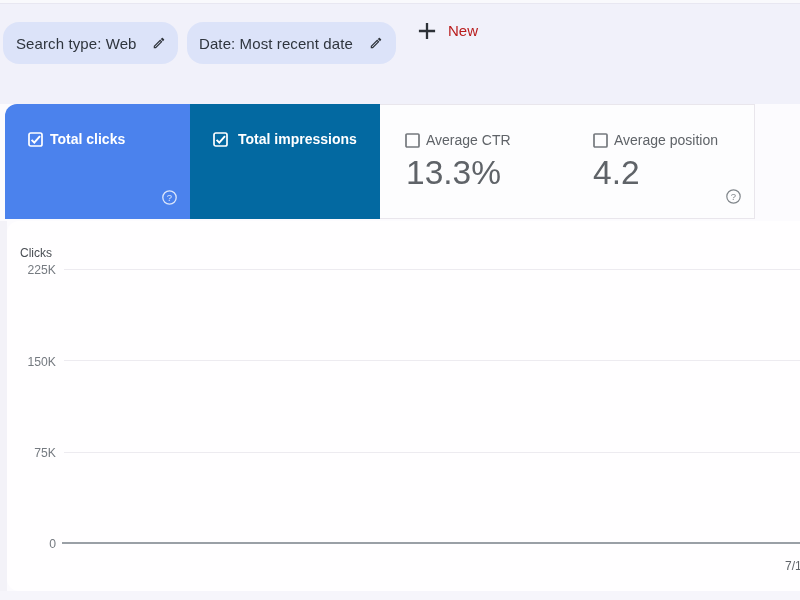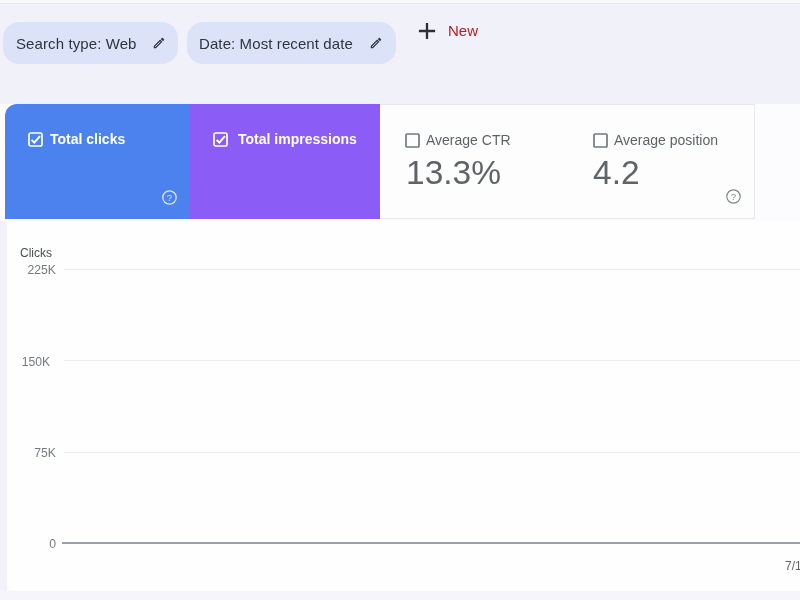--- a/index.html
+++ b/index.html
@@ -13,21 +13,21 @@
   .chip { height:42px; top:22px; background:#dce3f9; border-radius:16px; display:flex; align-items:center; color:#2f353e; font-size:15px; font-weight:500; letter-spacing:0.1px; }
   #chip1 { left:3px; width:175px; padding-left:13px; }
   #chip2 { left:187px; width:209px; padding-left:12px; }
   .pencil { margin-left:15px; }
   #newbtn { left:418px; top:22px; height:31px; display:flex; color:#b91c1c; font-size:15px; font-weight:500; }
   #newbtn svg { margin-right:12px; }
 
   
   .card { top:104px; height:115px; }
   #card1 { left:5px;   width:185px;   background:#4b82ed; border-top-left-radius:12px; }
-  #card2 { left:190px; width:228px;   background:#8b5cf6; }
+  #card2 { left:190px; width:228px;   background:#0369a1; }
   #card3 { left:380px; width:224px;   background:#fdfdfe; border:1px solid #e9e6ec; border-left:none; }
   #card4 { left:566px; width:189px;   background:#fdfdfe; border:1px solid #e9e6ec; border-left:none; }
   .cb { position:absolute; left:23px; top:28px; }
   .clabel { position:absolute; left:45px; top:27px; font-size:14px; font-weight:700; color:#fff; }
   .clabel.gray { color:#5f6368; font-weight:400; }
   .cval { position:absolute; left:21px; top:48.5px; font-size:33.5px; color:#fff; letter-spacing:0; }
   .cval.gray { color:#5f6368; }
   .help { position:absolute; right:13px; bottom:14px; }
 
   
@@ -108,20 +108,20 @@
       <circle cx="7.5" cy="7.5" r="6.7" fill="none" stroke="#80868b" stroke-width="1.2"></circle>
       <text x="7.5" y="11" font-size="9.5" fill="#80868b" text-anchor="middle" font-family="Liberation Sans">?</text>
     </svg>
   </div>
 
   <div class="abs" id="leftstrip" style="left:0;top:221px;width:7px;height:370px;background:#f3f2f8;"></div>
   <div class="abs" id="chart"></div>
   <div class="abs" id="below"></div>
   <div class="abs" id="clicks">Clicks</div>
   <div class="ylab" style="left:16px; top:263px;">225K</div>
-  <div class="ylab" style="left:16px; top:354.5px;text-align:center;">150K</div>
+  <div class="ylab" style="left:16px; top:354.5px;">150K</div>
   <div class="ylab" style="left:16px; top:446px;">75K</div>
   <div class="ylab" style="left:16px; top:537px;">0</div>
   <div class="gline" style="top:268.5px;"></div>
   <div class="gline" style="top:360px;"></div>
   <div class="gline" style="top:451.5px;"></div>
   <div id="zline"></div>
   <div id="xlab">7/1</div>
 
 </body></html>

